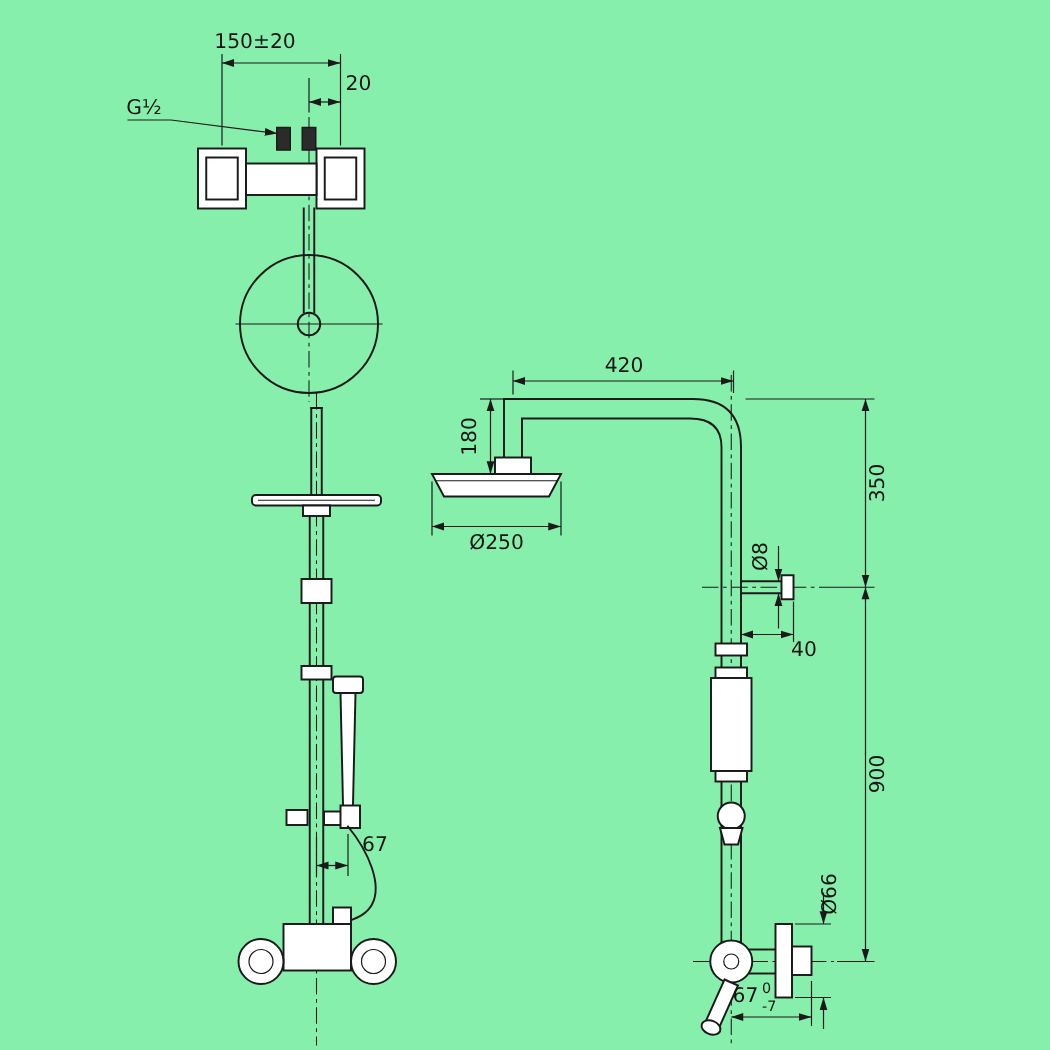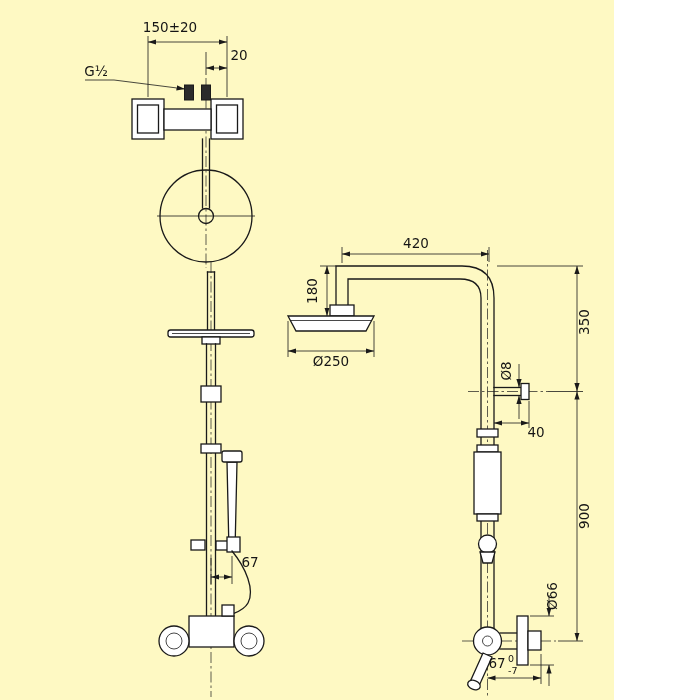--- a/index.html
+++ b/index.html
@@ -1,16 +1,16 @@
 <!DOCTYPE html>
 <html><head>
 <meta charset="utf-8">
 <style>
   html,body{margin:0;padding:0;background:#ffffff;}
-  .page{width:614px;height:700px;background:#fef9c3;position:relative;overflow:hidden;
+  .page{width:700px;height:700px;background:#86efac;position:relative;overflow:hidden;
         font-family:"DejaVu Sans","Liberation Sans",sans-serif;}
   svg{position:absolute;left:0;top:0;}
   text{fill:#151515;font-family:"DejaVu Sans","Liberation Sans",sans-serif;font-size:13.5px;}
   text.small{font-size:9.5px;}
   .obj{stroke:#1a1a1a;stroke-width:1.3;fill:none;stroke-linecap:square;}
   .objf{stroke:#1a1a1a;stroke-width:1.3;fill:#ffffff;}
   .dark{fill:#2b2b2b;stroke:#1a1a1a;stroke-width:1;}
   .thin{stroke:#1a1a1a;stroke-width:0.8;fill:none;}
   .cl{stroke:#1a1a1a;stroke-width:0.7;fill:none;stroke-dasharray:11 3 2.5 3;}
 </style>

